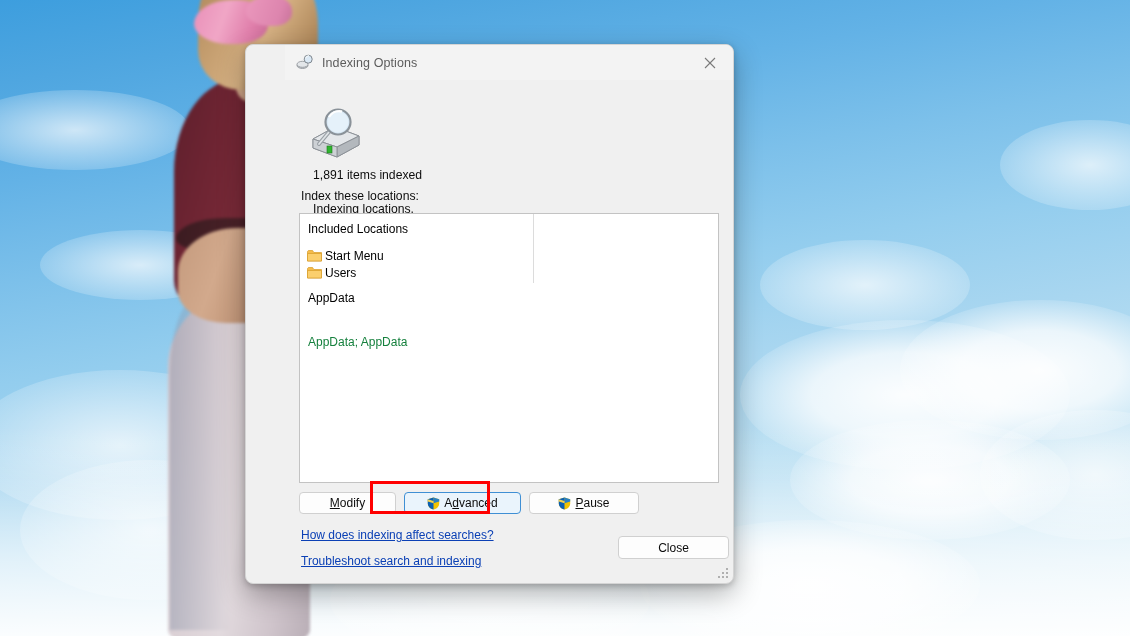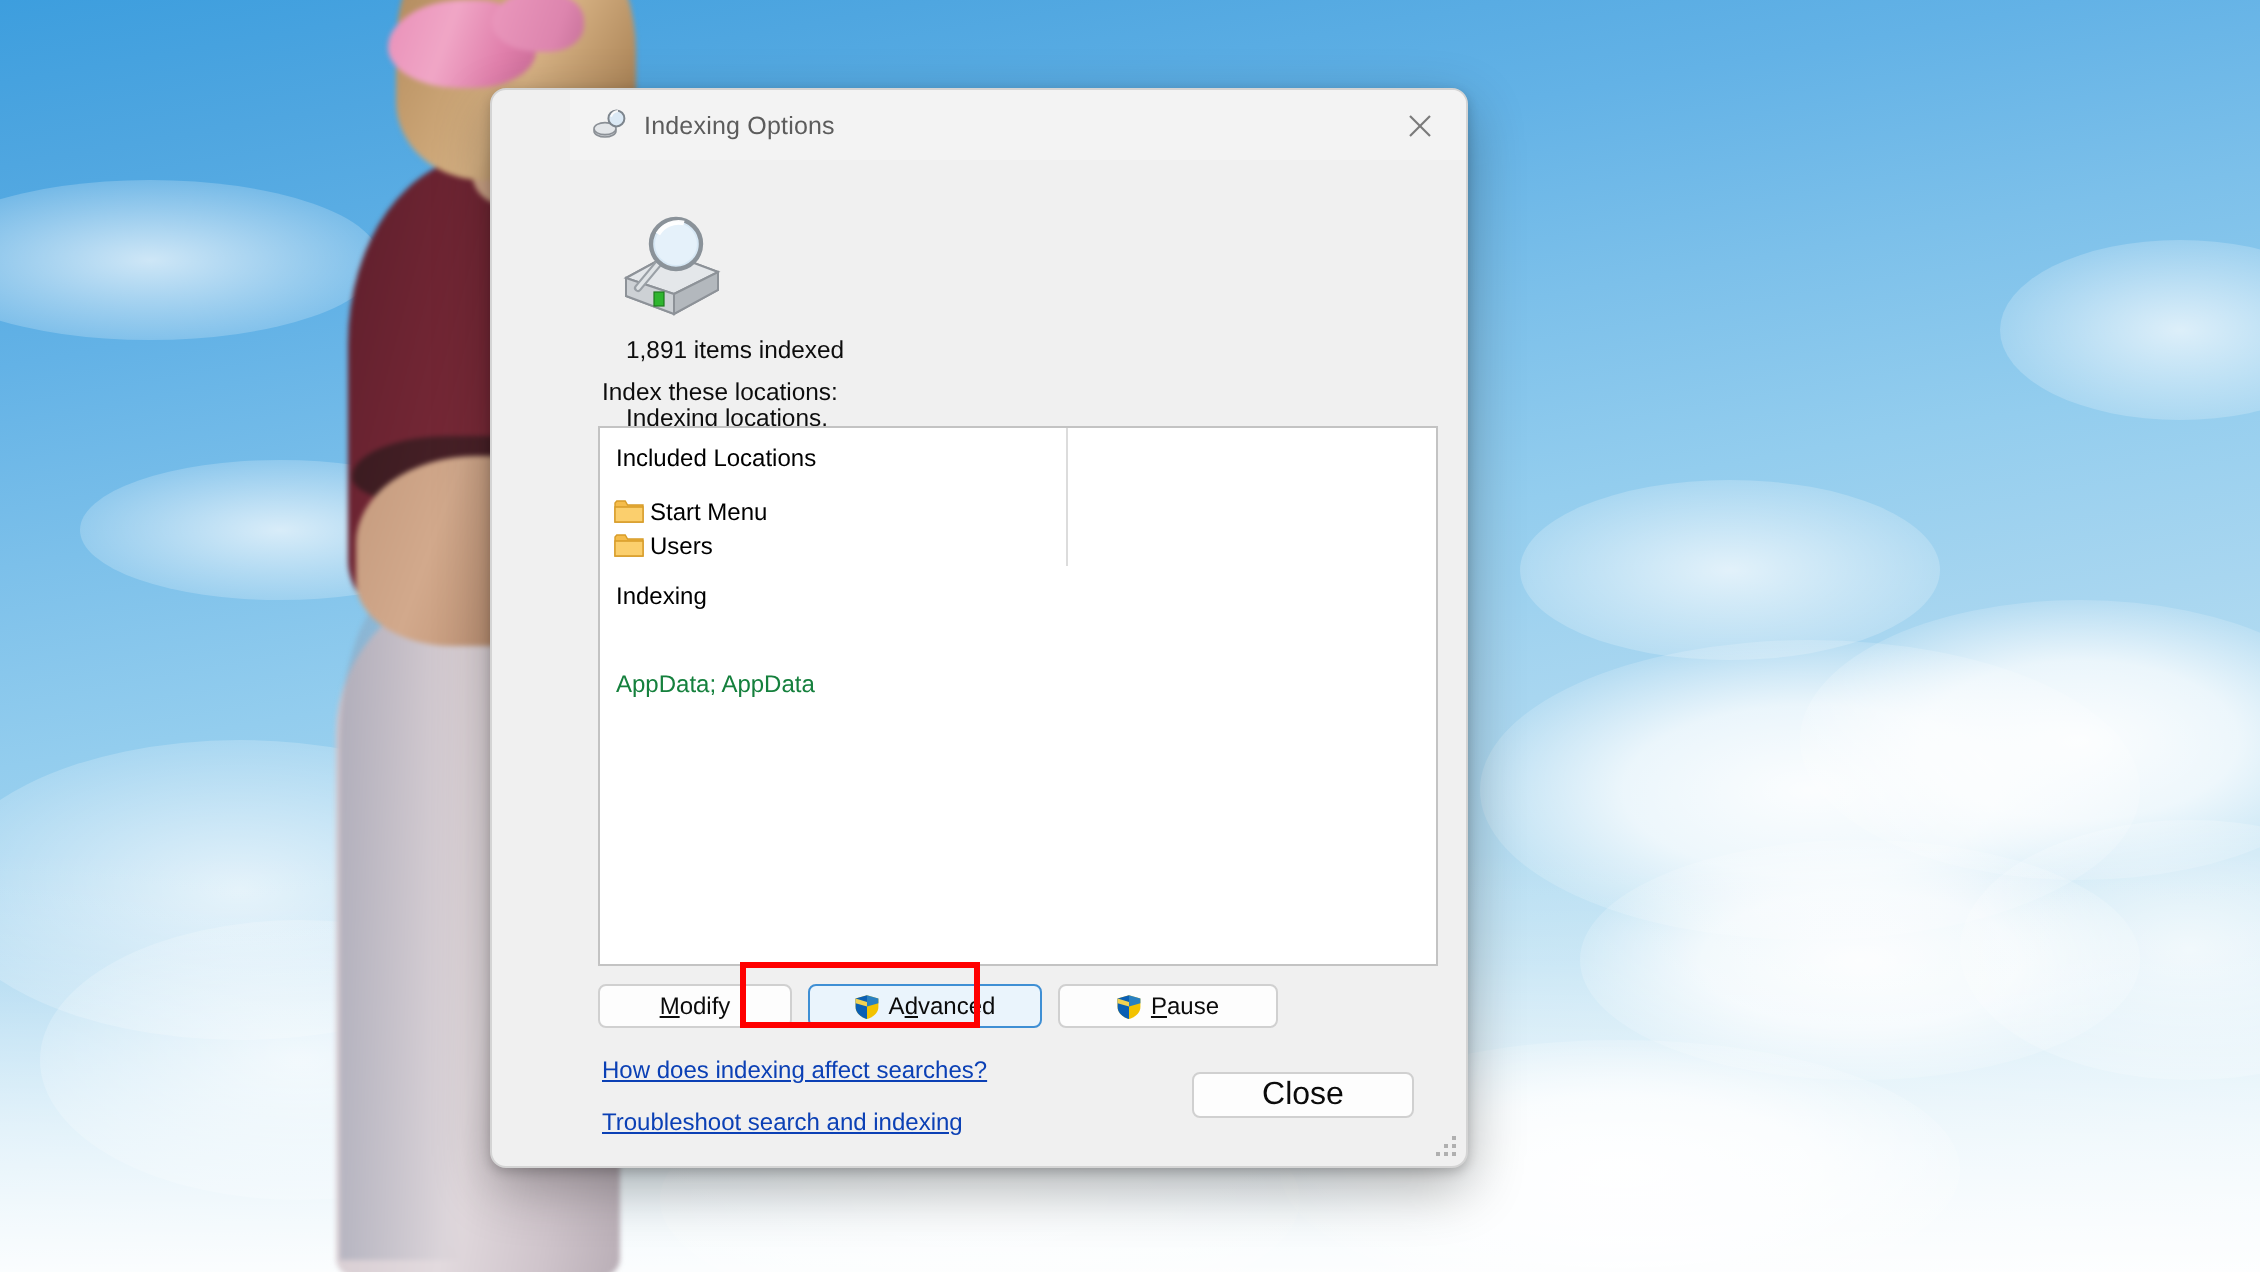--- a/index.html
+++ b/index.html
@@ -339,28 +339,28 @@
 
   #footer {
     position: absolute;
     left: 0;
     right: 0;
     bottom: 0;
     height: 56px;
   }
   #btn-close {
     position: absolute;
-    right: 26px;
+    right: 4px;
     top: 9px;
     width: 111px;
     height: 23px;
     background: #fdfdfd;
     border: 1px solid #d0d0d0;
     border-radius: 4px;
-    font-size: 16px;
+    font-size: 12px;
     color: #0b0b0b;
     display: flex;
     align-items: center;
     justify-content: center;
     cursor: pointer;
     box-sizing: border-box;
   }
   #resize-grip {
     position: absolute;
     right: 4px;
@@ -458,21 +458,21 @@
           </div>
           <div class="loc-row">
             <svg class="folder-ico" viewBox="0 0 15 13">
               <path d="M0.5 2.5 L0.5 12 L14.5 12 L14.5 3.5 L6.8 3.5 L5.6 1.5 L1.4 1.5 Z" fill="#f5bc4b" stroke="#d79c28" stroke-width="0.7"></path>
               <path d="M0.5 4.5 L14.5 4.5 L14.5 12 L0.5 12 Z" fill="#fbcf6d" stroke="#d79c28" stroke-width="0.7"></path>
             </svg>
             <span>Users</span>
           </div>
         </div>
         <div id="col-exclude">
-          <div class="col-header">Indexing</div>
+          <div class="col-header">AppData</div>
           <div class="excl-spacer"></div>
           <div class="excl-row">AppData; AppData</div>
         </div>
       </div>
 
       <div id="button-row">
         <div class="winbtn" id="btn-modify">
           <span class="acc"><u>M</u>odify</span>
         </div>
         <div class="winbtn" id="btn-advanced">

